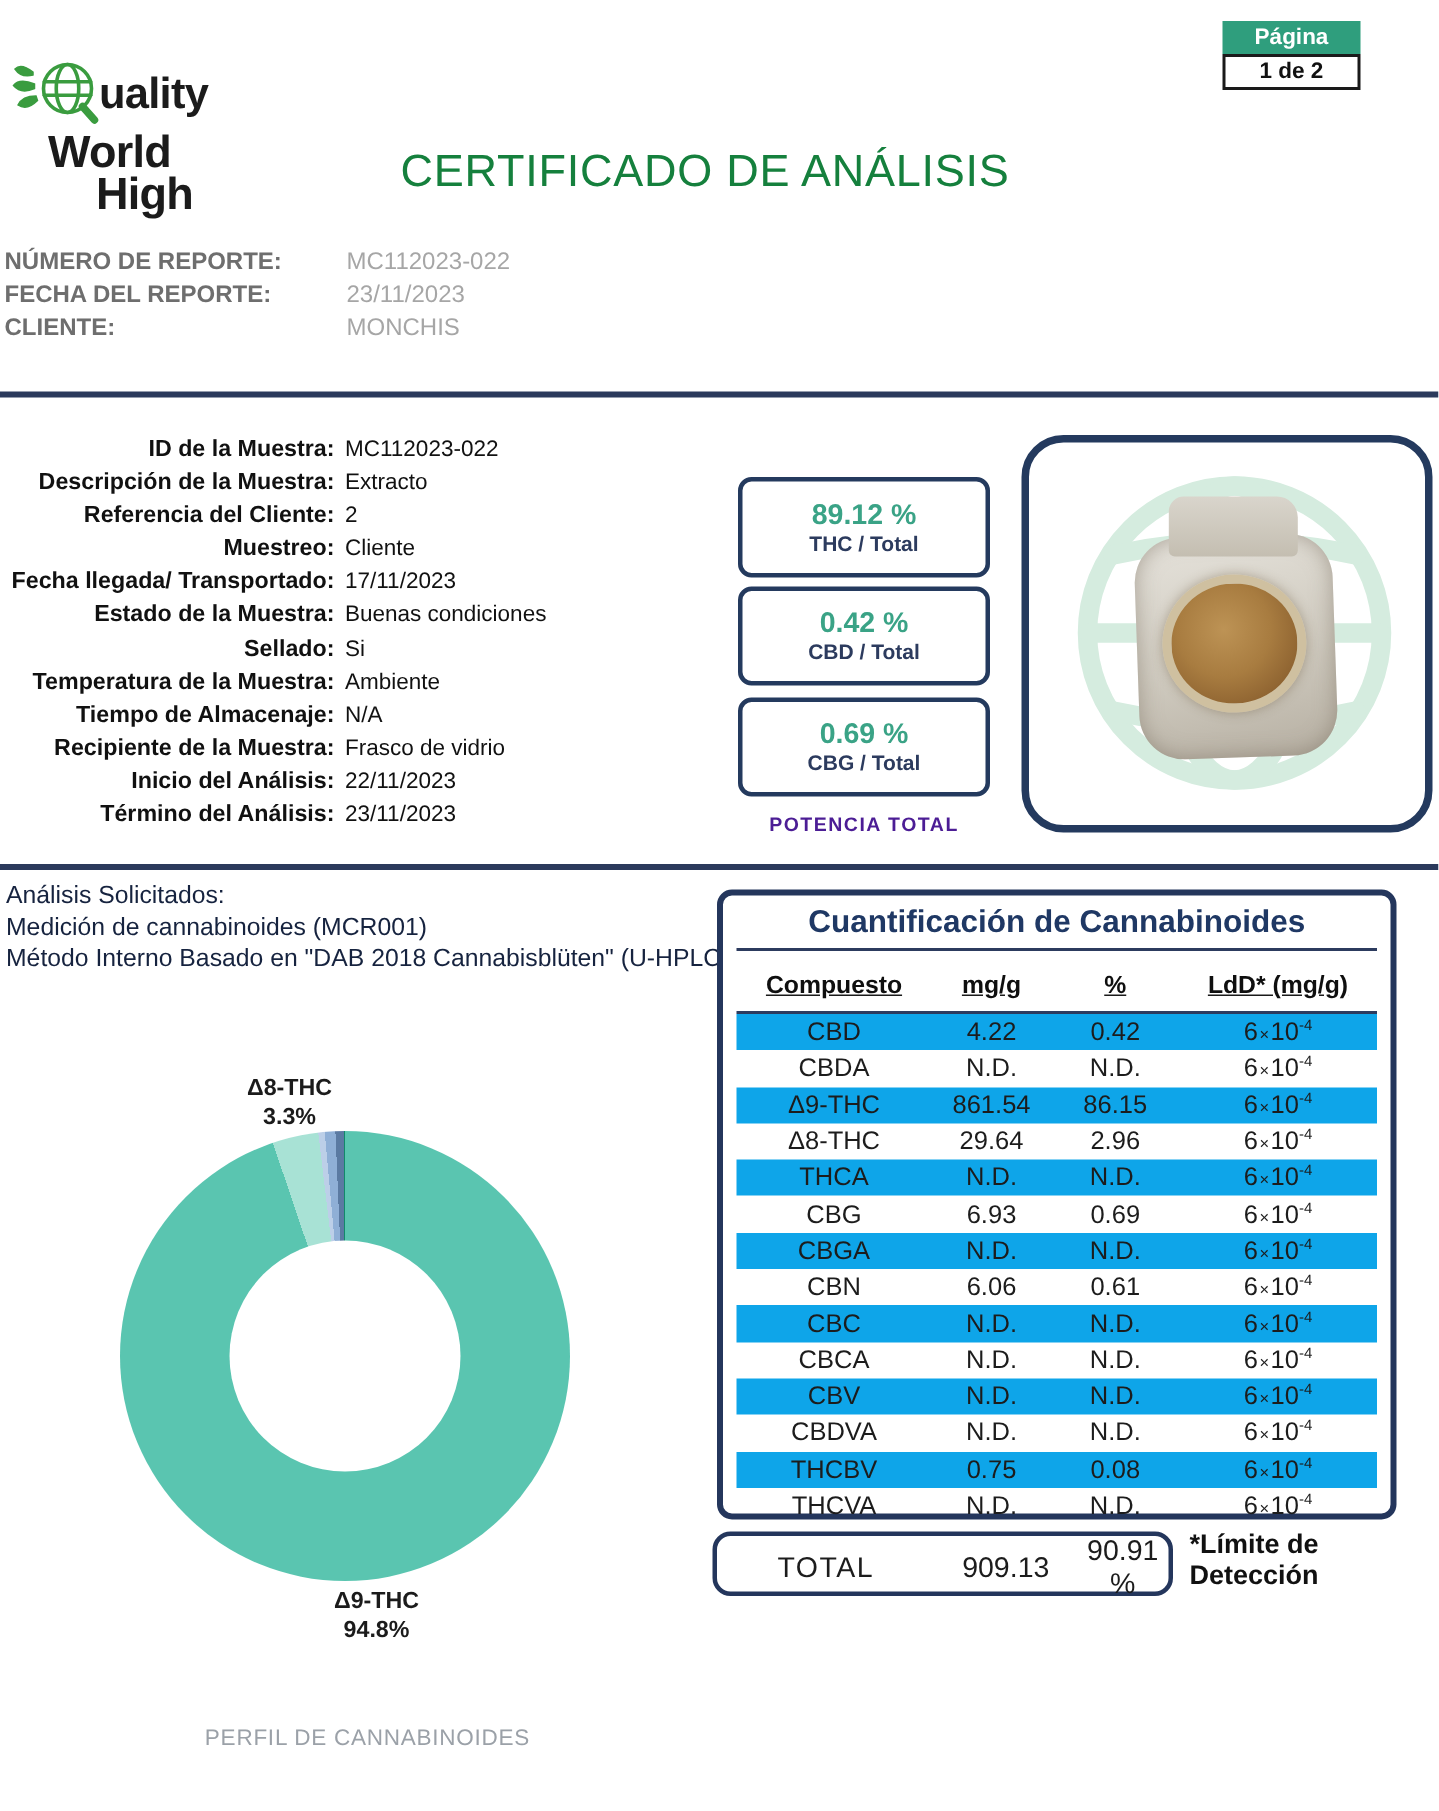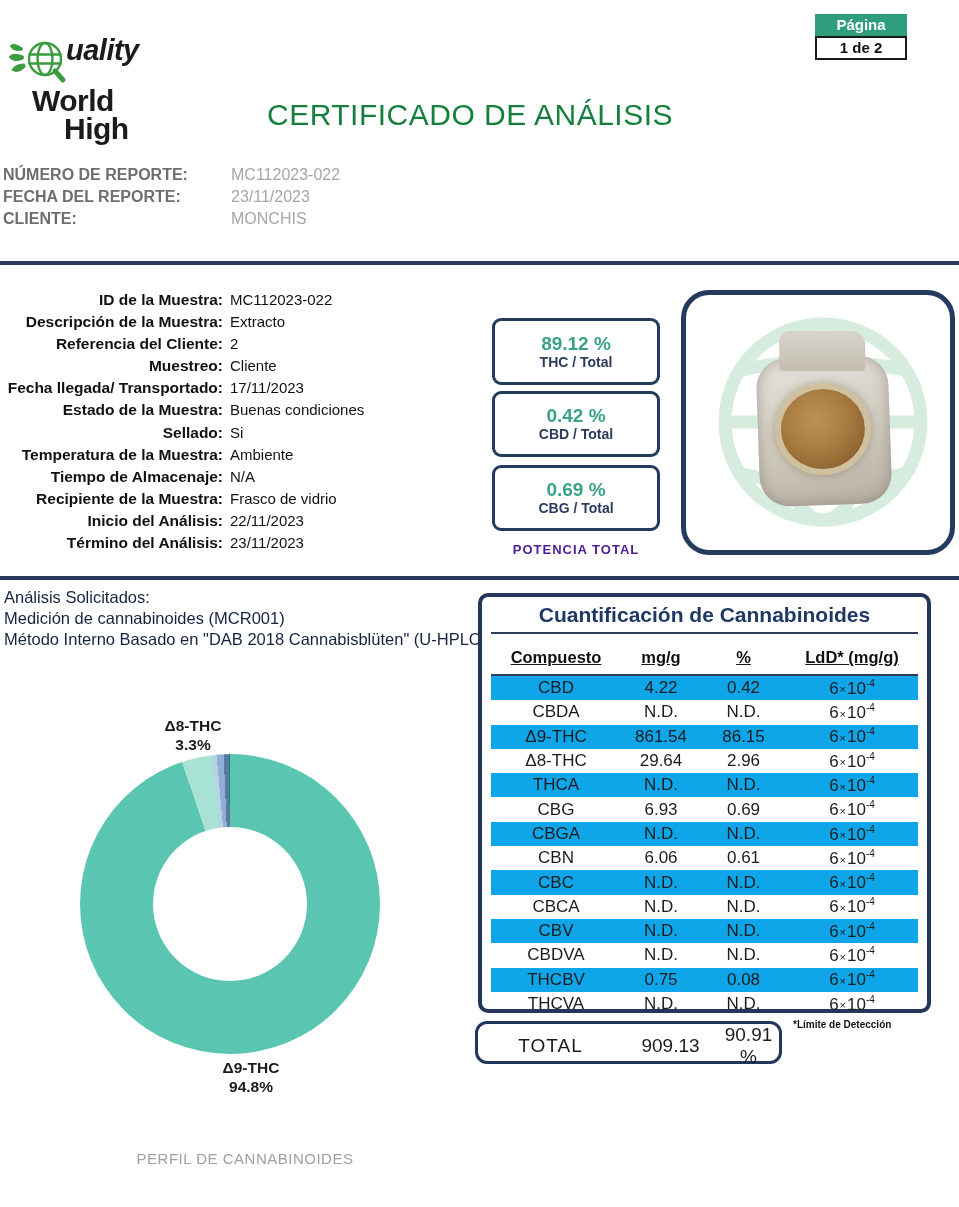--- a/index.html
+++ b/index.html
@@ -5,21 +5,21 @@
   * { margin:0; padding:0; box-sizing:border-box; }
   html,body { background:#ffffff; }
   body {
     width:959px; height:1207px; position:relative; overflow:hidden;
     font-family:"Liberation Sans", sans-serif; color:#1a1a1a;
   }
   .abs { position:absolute; }
 
   
   .logo { left:8px; top:34px; width:190px; color:#1b1b1b; font-weight:800; }
-  .logo-line1 { display:flex; align-items:flex-start;font-style:italic; }
+  .logo-line1 { display:flex; align-items:center; }
   .logo-line1 .logo-word { font-size:29px; letter-spacing:-0.5px; margin-left:-4px; }
   .logo-line2 { font-size:30px; margin:-8px 0 0 24px; letter-spacing:-0.5px; }
   .logo-line3 { font-size:30px; margin:-6px 0 0 56px; letter-spacing:-0.5px; }
 
   
   .page-box { left:815px; top:14px; width:92px; text-align:center; }
   .page-box-header { background:#2f9e7d; color:#ffffff; font-weight:700; font-size:15px; padding:2px 0 3px; }
   .page-box-value { background:#ffffff; border:2px solid #1a1a1a; color:#111; font-weight:600; font-size:15px; padding:1px 0 2px; }
 
   
@@ -80,21 +80,21 @@
   .trow.shade { background:#0ea5e9; }
   .ldd-x { font-size:11px; padding:0 1px; }
   .trow sup, .total-box sup { font-size:10px; }
 
   
   .total-box { left:475px; top:1021px; width:307px; height:43px; background:#fff;
     border:3.5px solid #24365c; border-radius:12px;
     display:grid; grid-template-columns:145px 95px 1fr; align-items:center; }
   .total-box div { text-align:center; font-size:19px; color:#1c1c1c; }
   .total-label { letter-spacing:1px; }
-  .footnote { left:793px; top:1019px; font-size:10px; font-weight:700; color:#111; }
+  .footnote { left:793px; top:1019px; font-size:18px; font-weight:700; color:#111; }
 
   
   .donut { left:80px; top:754px; width:300px; height:300px; border-radius:50%; background:#5ac5b0; }
   .donut-hole { position:absolute; left:73px; top:73px; width:154px; height:154px;
     border-radius:50%; background:#ffffff; }
   .chart-label { width:140px; text-align:center; font-weight:700; font-size:15.5px;
     color:#1b1b1b; line-height:19px; }
   .chart-label-d8 { left:123px; top:716px; }
   .chart-label-d9 { left:181px; top:1058px; }
   .chart-caption { left:125px; top:1150px; width:240px; text-align:center;

